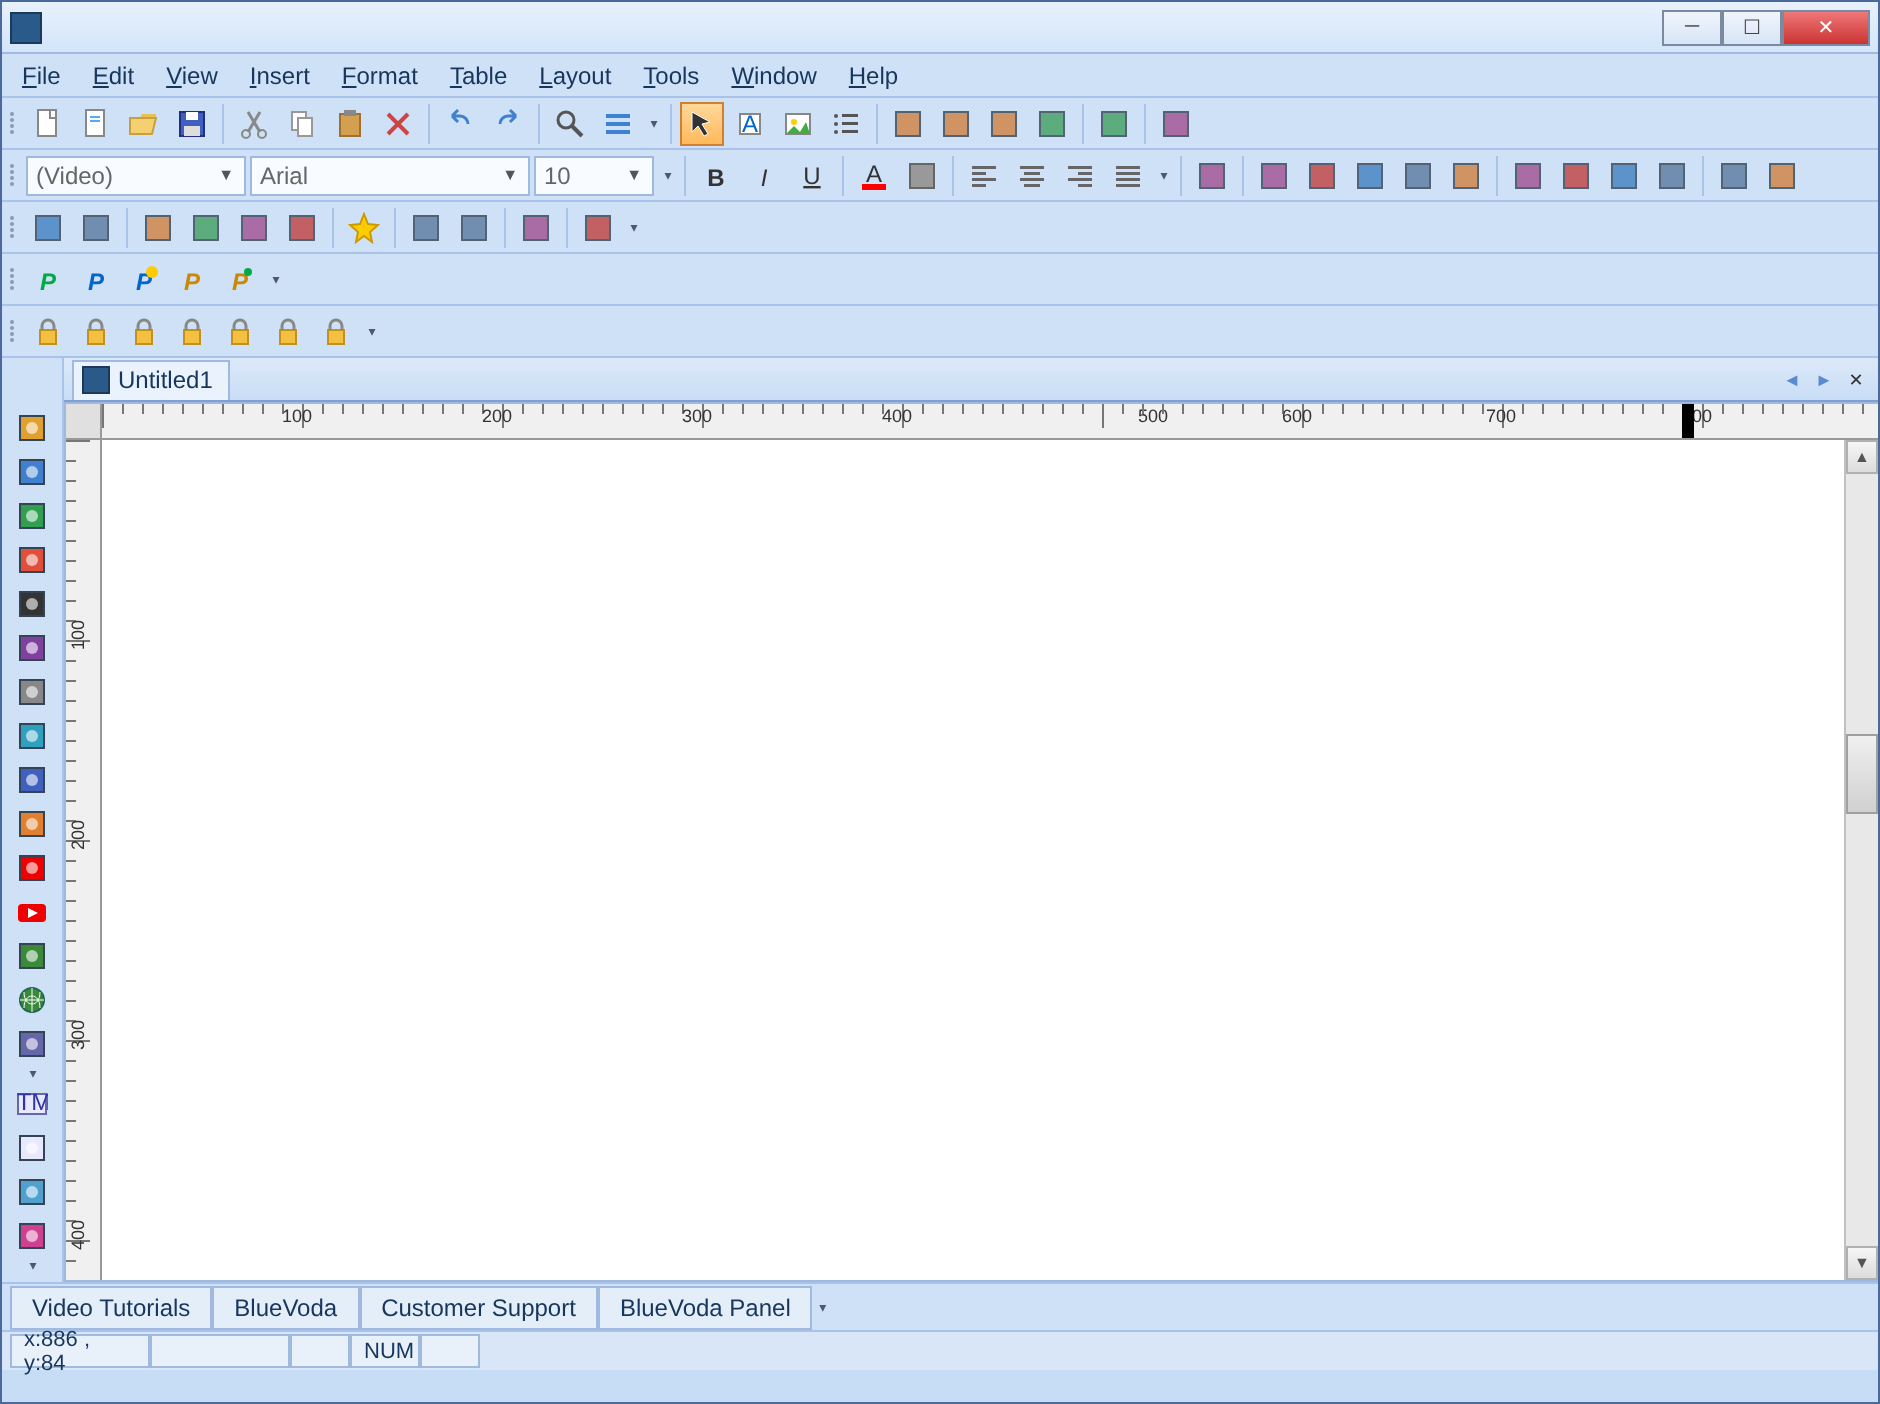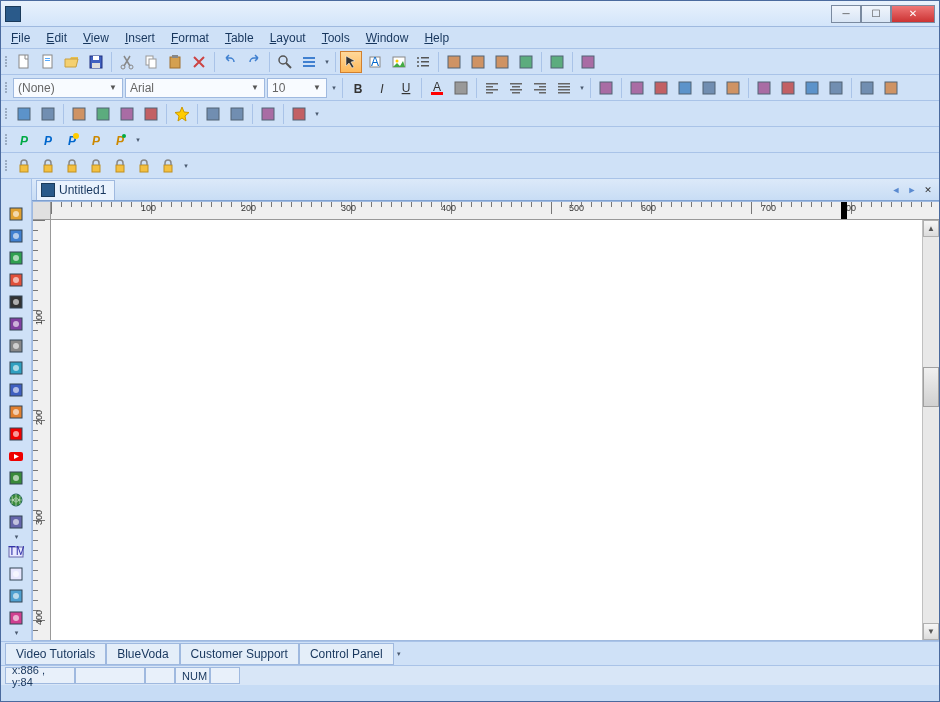--- a/index.html
+++ b/index.html
@@ -234,21 +234,21 @@
   </div>
 
 <div class="toolbar">
   <div class="grip">
       <i></i>
       <i></i>
       <i></i>
       <i></i>
     </div>
   <div class="combo combo-style">
-    <span class="txt">(None)</span>
+    <span class="txt">(Video)</span>
     <span class="arr">▼</span>
   </div>
   <div class="combo combo-font">
     <span class="txt">Arial</span>
     <span class="arr">▼</span>
   </div>
   <div class="combo combo-size">
     <span class="txt">10</span>
     <span class="arr">▼</span>
   </div>
@@ -749,21 +749,21 @@
         <div class="tick minor" style="left: 610px;"></div>
         <div class="tick minor" style="left: 620px;"></div>
         <div class="tick minor" style="left: 630px;"></div>
         <div class="tick minor" style="left: 640px;"></div>
         <div class="tick minor" style="left: 650px;"></div>
         <div class="tick minor" style="left: 660px;"></div>
         <div class="tick minor" style="left: 670px;"></div>
         <div class="tick minor" style="left: 680px;"></div>
         <div class="tick minor" style="left: 690px;"></div>
         <div class="tick major" style="left: 700px;"></div>
-        <div class="tick-label" style="left: 710px; text-align: right;">700</div>
+        <div class="tick-label" style="left: 692px; text-align: right;">700</div>
         <div class="tick minor" style="left: 710px;"></div>
         <div class="tick minor" style="left: 720px;"></div>
         <div class="tick minor" style="left: 730px;"></div>
         <div class="tick minor" style="left: 740px;"></div>
         <div class="tick minor" style="left: 750px;"></div>
         <div class="tick minor" style="left: 760px;"></div>
         <div class="tick minor" style="left: 770px;"></div>
         <div class="tick minor" style="left: 780px;"></div>
         <div class="tick minor" style="left: 790px;"></div>
         <div class="tick major" style="left: 800px;"></div>
@@ -836,21 +836,21 @@
         <div class="scroll-btn">▼</div>
       </div>
     </div>
   </div>
 </div>
 
 <div class="bottom-links" id="links">
     <div class="link-tab">Video Tutorials</div>
     <div class="link-tab">BlueVoda</div>
     <div class="link-tab">Customer Support</div>
-    <div class="link-tab">Control Panel</div>
+    <div class="link-tab">BlueVoda Panel</div>
     <span class="drop-arrow">▾</span>
   </div>
 
 <div class="statusbar">
   <div class="cell" style="width:70px;">x:886 , y:84</div>
   <div class="cell" style="width:70px;"></div>
   <div class="cell" style="width:30px;"></div>
   <div class="cell" style="width:35px;">NUM</div>
   <div class="cell" style="width:30px;"></div>
 </div>

